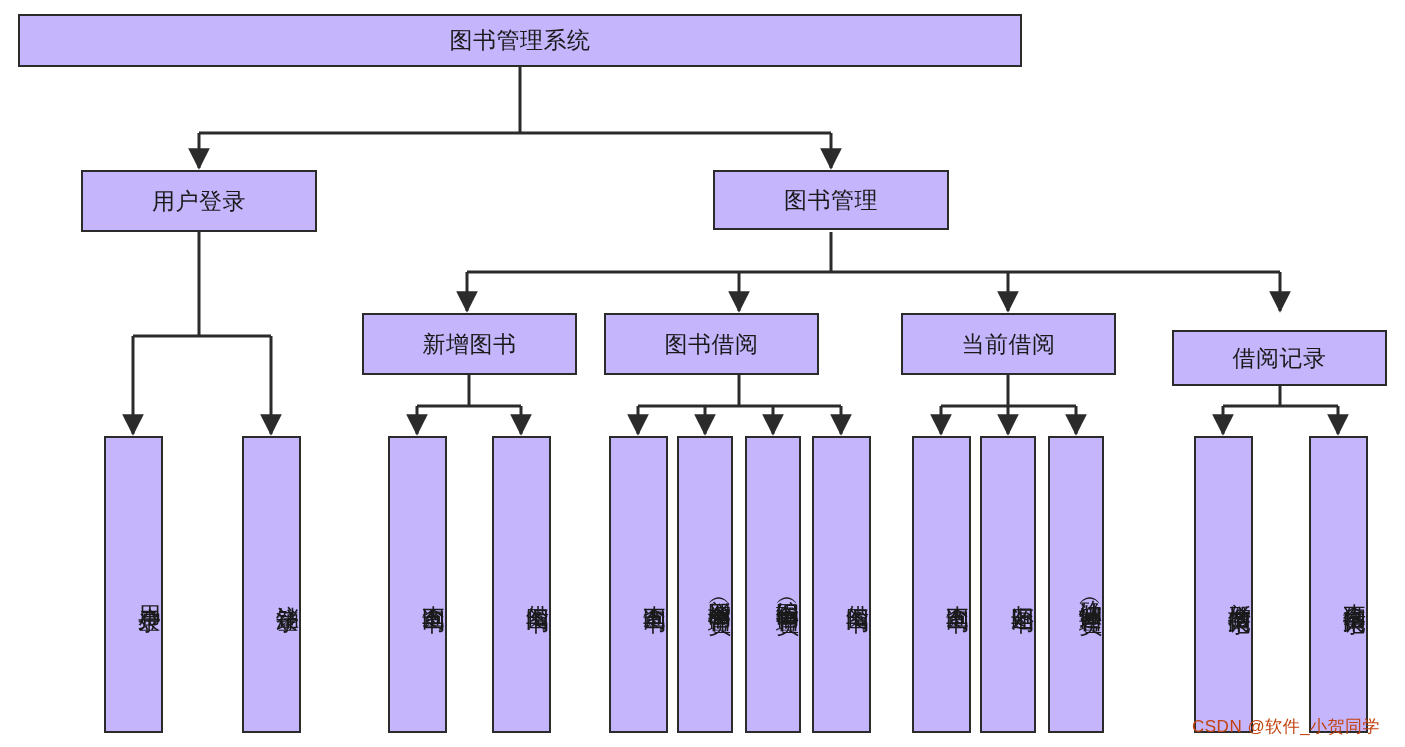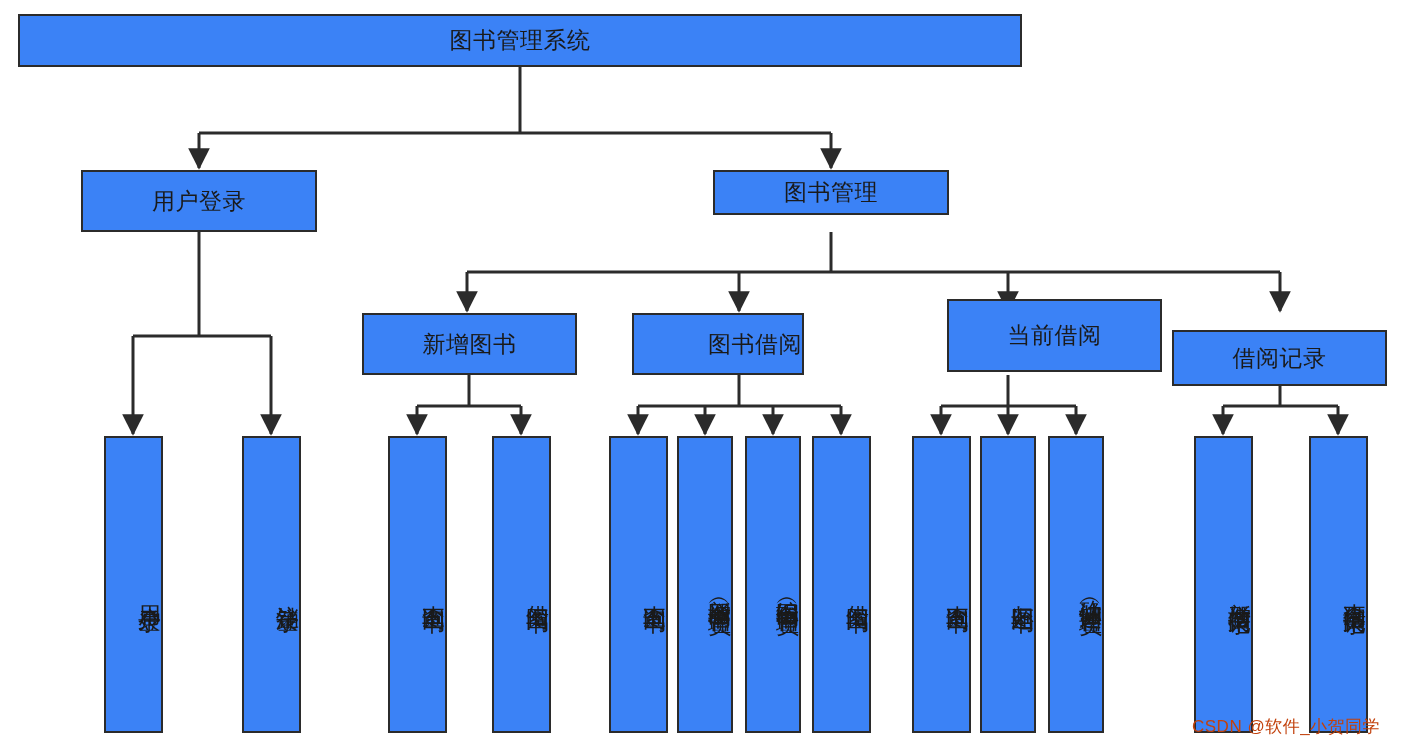--- a/index.html
+++ b/index.html
@@ -19,21 +19,21 @@
     position: absolute;
     left: 0;
     top: 0;
     width: 1405px;
     height: 747px;
   }
   .node {
     position: absolute;
     box-sizing: border-box;
     border: 2.5px solid #2b2b2b;
-    background: #3b82f6;
+    background: #c4b5fd;
     display: flex;
     align-items: center;
     justify-content: center;
     color: #1a1a1a;
   }
   .node.horiz {
     font-size: 23px;
     letter-spacing: 0.5px;
   }
   .node.vert {
@@ -117,31 +117,31 @@
     </g>
   </svg>
 
   <div class="node horiz" style="left:18px; top:14px; width:1004px; height:53px;">
     <span>图书管理系统</span>
   </div>
 
   <div class="node horiz" style="left:81px; top:170px; width:236px; height:62px;">
     <span>用户登录</span>
   </div>
-  <div class="node horiz" style="left:713px; top:170px; width:236px; height:45px;">
+  <div class="node horiz" style="left:713px; top:170px; width:236px; height:60px;">
     <span>图书管理</span>
   </div>
 
   <div class="node horiz" style="left:362px; top:313px; width:215px; height:62px;">
     <span>新增图书</span>
   </div>
-  <div class="node horiz" style="left:632px; top:313px; width:172px; height:62px;justify-content:flex-end;">
+  <div class="node horiz" style="left:604px; top:313px; width:215px; height:62px;">
     <span>图书借阅</span>
   </div>
-  <div class="node horiz" style="left:901px; top:299px; width:215px; height:73px;margin-left:46px;">
+  <div class="node horiz" style="left:901px; top:313px; width:215px; height:62px;">
     <span>当前借阅</span>
   </div>
   <div class="node horiz" style="left:1172px; top:313px; width:215px; height:56px;margin-top:17px;">
     <span>借阅记录</span>
   </div>
 
   <div class="node vert" style="left:104px; top:436px; width:59px; height:297px;">
     <span class="vlabel">用户登录</span>
   </div>
   <div class="node vert" style="left:242px; top:436px; width:59px; height:297px;">

